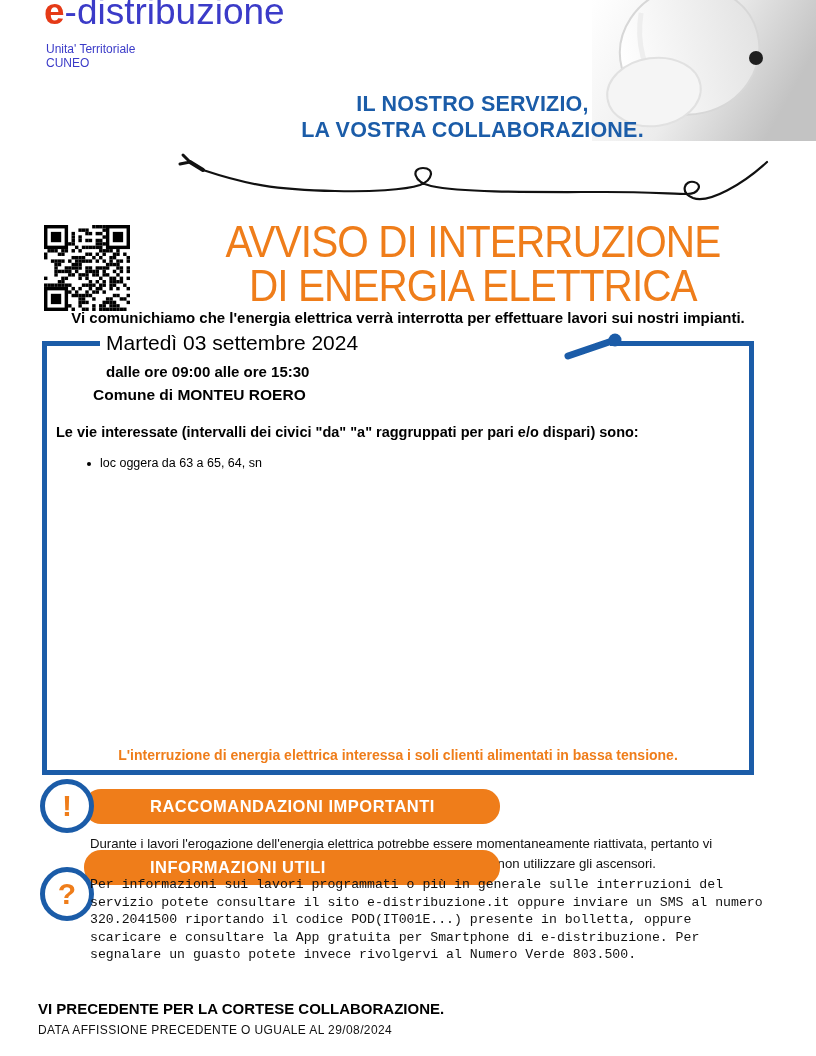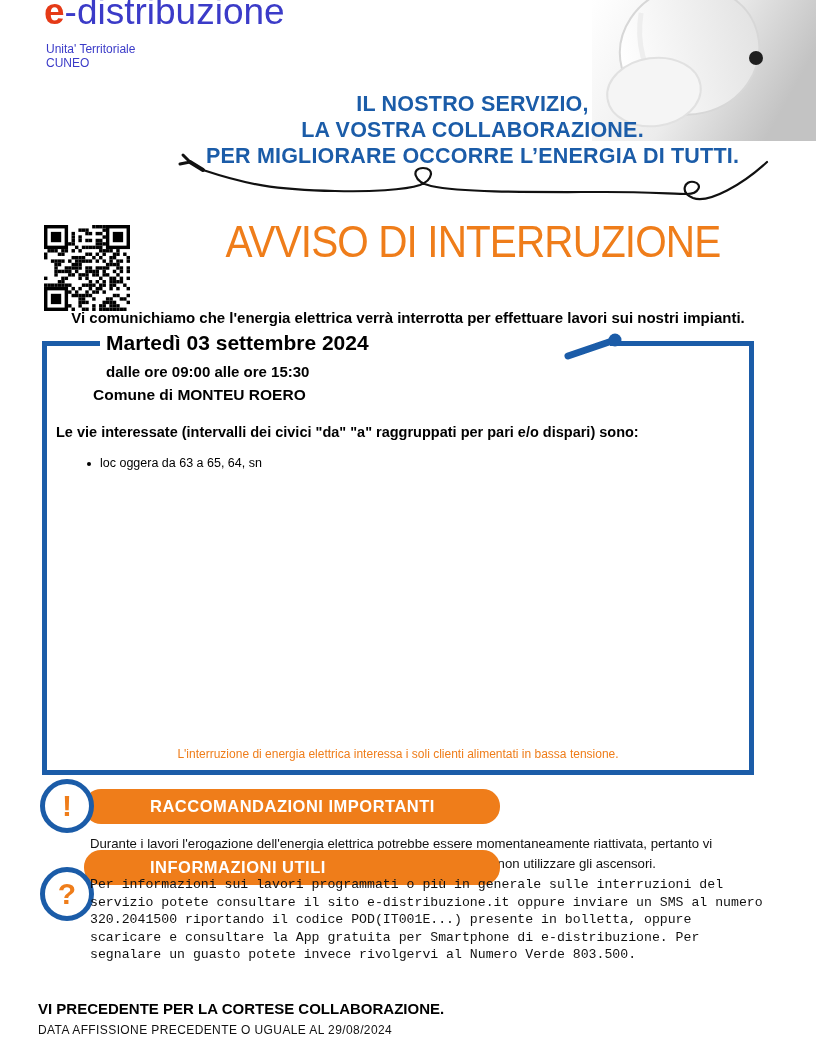--- a/index.html
+++ b/index.html
@@ -34,33 +34,33 @@
          font-weight:bold;font-size:15px;}
 
   
   .bluebox{position:absolute;left:42px;top:341px;width:712px;height:434px;box-sizing:border-box;
            border:5px solid var(--blue);border-top:none;}
   .seg{position:absolute;height:5px;background:var(--blue);top:341px;}
   .seg-left{left:42px;width:58px;}
   .seg-right{left:610px;width:144px;}
   .marker{position:absolute;left:556px;top:330px;width:78px;height:32px;}
 
-  .date-line{position:absolute;left:106px;top:331px;font-weight:bold;font-size:21px;}
+  .date-line{position:absolute;left:106px;top:331px;font-weight:normal;font-size:21px;}
   .time-line{position:absolute;left:106px;top:363px;font-weight:bold;font-size:15px;}
   .comune-line{position:absolute;left:93px;top:386px;font-weight:bold;font-size:15.5px;}
 
   .streets-head{position:absolute;left:56px;top:424px;font-weight:bold;font-size:14.5px;}
   .streets{position:absolute;left:100px;top:455px;width:628px;margin:0;padding:0;list-style:none;
            font-size:12.5px;line-height:17px;}
   .streets li{position:relative;margin:0 0 16px 0;}
   .streets li::before{content:"";position:absolute;left:-13px;top:7px;width:4px;height:4px;
            background:#000;border-radius:50%;}
 
   .bt-note{position:absolute;left:47px;top:747px;width:702px;text-align:center;
-           color:var(--orange);font-weight:normal;font-size:12px;}
+           color:var(--orange);font-weight:bold;font-size:14px;}
 
   
   .banner{position:absolute;left:84px;width:416px;height:35px;background:var(--orange);
           border-radius:17px;}
   .banner-label{padding-left:66px;line-height:35px;color:#fff;font-weight:bold;
           font-size:16.5px;letter-spacing:0.5px;white-space:nowrap;}
   .banner-reco{top:789px;}
   .banner-info{top:850px;}
   .icon-circle{position:absolute;left:40px;width:44px;height:44px;background:#fff;
           border:5px solid var(--blue);border-radius:50%;text-align:center;line-height:44px;
@@ -105,21 +105,20 @@
         <path d="M62,2 C50,30 50,60 64,84" stroke="#eeeeee" stroke-width="5" fill="none"></path>
       </g>
       <ellipse cx="62" cy="92" rx="47" ry="34" fill="#f5f5f5" stroke="#e1e1e1" stroke-width="2" transform="rotate(-8 62 92)"></ellipse>
       <circle cx="164" cy="58" r="7" fill="#1f1f1f"></circle>
     </svg>
   </div>
 
   <div class="slogan">
     <div>IL NOSTRO SERVIZIO,</div>
     <div>LA VOSTRA COLLABORAZIONE.</div>
-    <div>PER MIGLIORARE OCCORRE L’ENERGIA DI TUTTI.</div>
   </div>
 
   <svg class="cable" viewBox="0 0 600 65">
     <path d="M28,22 L15,14" stroke="#111" stroke-width="4" fill="none" stroke-linecap="round"></path>
     <path d="M15,14 l-7,-7 M15,14 l-10,2" stroke="#111" stroke-width="3" fill="none" stroke-linecap="round"></path>
     <path d="M28,22 C70,36 100,42 160,43 C195,44 230,42 245,37 C258,32 260,20 248,20 C236,20 238,34 256,38 C290,45 360,44 430,44 C470,44 500,46 512,46 C524,46 528,36 519,34 C510,32 504,44 518,50 C534,56 568,36 592,14" stroke="#111" stroke-width="2.2" fill="none" stroke-linecap="round"></path>
   </svg>
 
   <div class="qr">
     <svg id="qr-svg" width="86" height="86" viewBox="0 0 86 86">
@@ -355,20 +354,21 @@
         <rect x="65.36" y="82.56" width="3.44" height="3.44" fill="#000"></rect>
         <rect x="68.8" y="82.56" width="3.44" height="3.44" fill="#000"></rect>
         <rect x="72.24" y="82.56" width="3.44" height="3.44" fill="#000"></rect>
         <rect x="75.67999999999999" y="82.56" width="3.44" height="3.44" fill="#000"></rect>
         <rect x="79.12" y="82.56" width="3.44" height="3.44" fill="#000"></rect>
       </svg>
   </div>
 
   <div class="title">
     <div><span class="tline">AVVISO DI INTERRUZIONE</span></div>
+    <div><span class="tline">DI ENERGIA ELETTRICA</span></div>
   </div>
 
   <div class="intro">Vi comunichiamo che l'energia elettrica verrà interrotta per effettuare lavori sui nostri impianti.</div>
 
   <div class="bluebox"></div>
   <div class="seg seg-left"></div>
   <div class="seg seg-right"></div>
   <svg class="marker" viewBox="0 0 78 32">
     <line x1="12" y1="26" x2="56" y2="11" stroke="var(--blue)" stroke-width="7" stroke-linecap="round"></line>
     <circle cx="59" cy="10" r="6.5" fill="var(--blue)"></circle>

